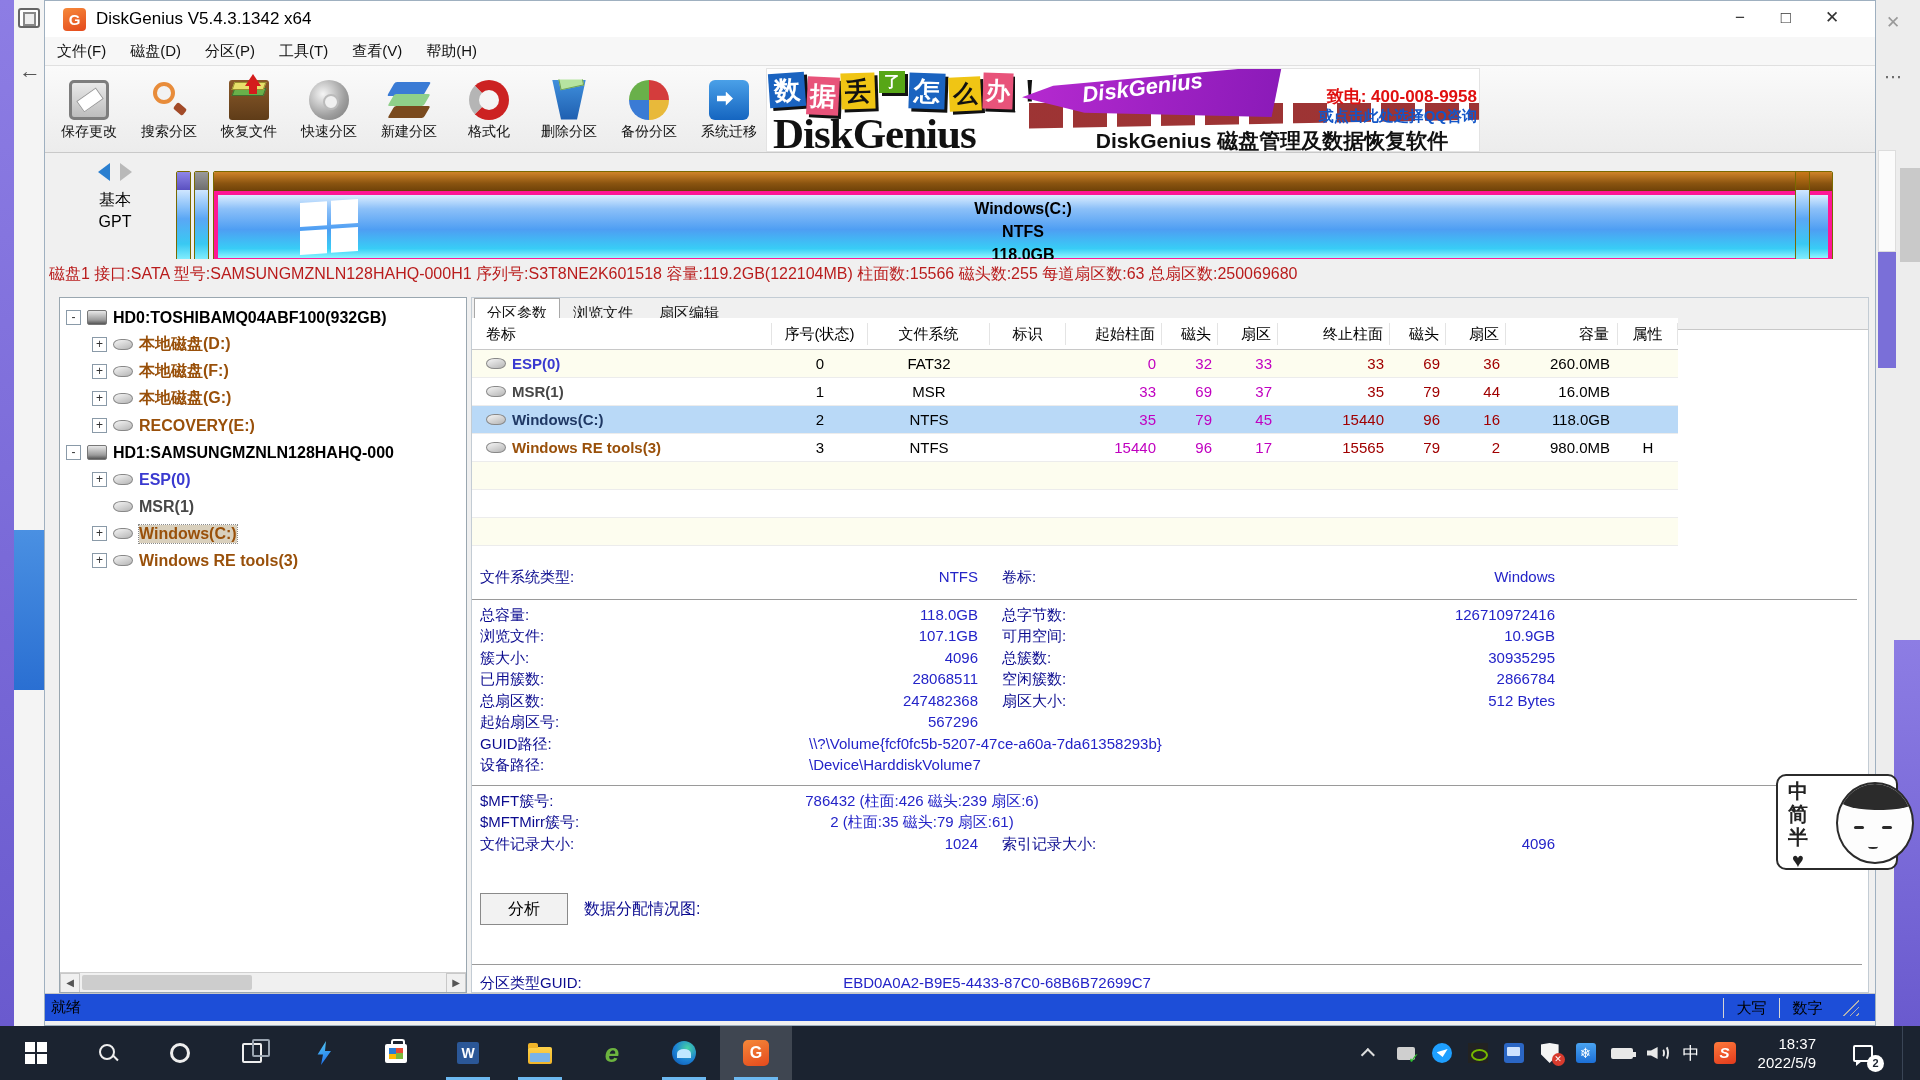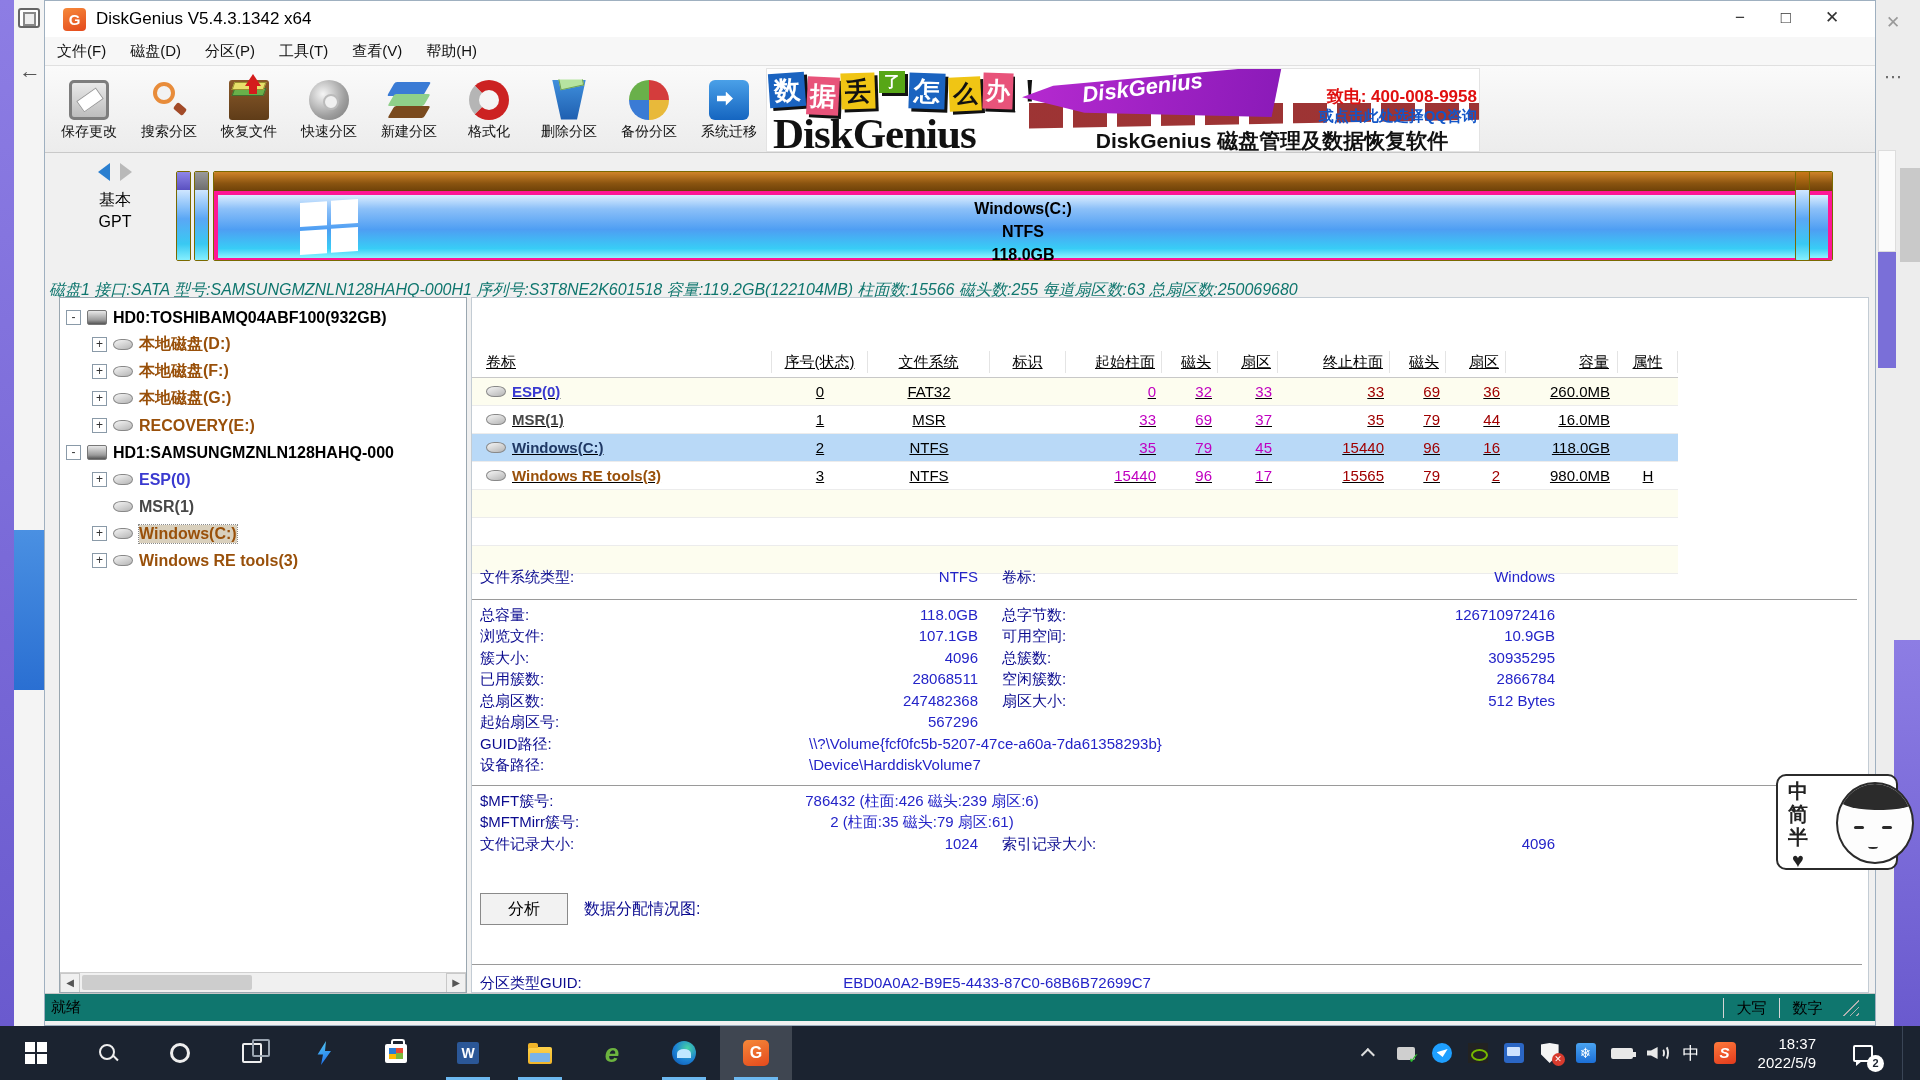--- a/index.html
+++ b/index.html
@@ -112,21 +112,21 @@
   .sliver3 { left:1750px; } .sliver3 .cap { background:linear-gradient(180deg,#c87818,#7a4a08); }
   .mainbar { position:absolute; left:168px; top:18px; width:1620px; height:90px; border:1px solid #7a6a00; border-radius:2px; overflow:hidden; }
   .mainbar .cap { height:19px; background:linear-gradient(180deg,#d08428,#8a5410 60%,#6e4208); }
   .mainbar .pbody { position:relative; height:71px; border:4px solid #ff1696;
     background:linear-gradient(180deg,#dceeff 0%,#8cc0f8 22%,#4e9ef3 55%,#38cdf6 85%,#8ff4ff 100%); }
   .winlogo { position:absolute; left:82px; top:6px; width:58px; height:52px; display:grid;
     grid-template-columns:1fr 1fr; grid-template-rows:1fr 1fr; gap:4px; transform:skewY(-4deg); }
   .winlogo i { background:#fff; }
   .bar-text { position:absolute; left:0; top:2px; width:100%; text-align:center; color:#000; font-weight:bold; font-size:16px; line-height:23px; }
 
-  .infoline { position:absolute; left:0; top:274px; width:100%; height:30px; line-height:30px; padding-left:4px; font-size:16px; color:#0f766e; background:#f0f0f0;font-style:italic; }
+  .infoline { position:absolute; left:0; top:258px; width:100%; height:30px; line-height:30px; padding-left:4px; font-size:16px; color:#b91c1c; background:#f0f0f0; }
 
   
   .main { position:absolute; left:0; top:296px; width:100%; height:696px; background:#f0f0f0; }
   .treepanel { position:absolute; left:14px; top:0; width:408px; height:696px; background:#fff; border:1px solid #9aa7b0; overflow:hidden; }
   .titem { height:27px; display:flex; align-items:center; white-space:nowrap; }
   .titem.lvl0 { padding-left:6px; } .titem.lvl1 { padding-left:32px; }
   .expander { width:15px; height:15px; border:1px solid #8a9aa8; background:#fff; font-size:12px; line-height:13px;
     text-align:center; color:#333; margin-right:6px; flex:none; }
   .expander.noexp { visibility:hidden; }
   .hddicon { width:20px; height:15px; flex:none; margin-right:6px; border-radius:2px;
@@ -139,21 +139,21 @@
   .tree-hscroll { position:absolute; left:0; bottom:0; width:100%; height:20px; background:#f0f0f0; border-top:1px solid #d0d0d0; display:flex; }
   .hs-btn { width:20px; height:20px; background:#f0f0f0; border:1px solid #c8c8c8; color:#555; font-size:10px; line-height:18px; text-align:center; flex:none; }
   .hs-track { flex:1; position:relative; }
   .hs-thumb { position:absolute; left:2px; top:2px; width:170px; height:15px; background:#cdcdcd; border-radius:2px; }
 
   .rightpanel { position:absolute; left:426px; top:0; width:1398px; height:696px; background:#fff; border:1px solid #c3ccd4; }
   .tabsrow { position:absolute; left:0; top:0; width:100%; height:32px; background:#f0f0f0; border-bottom:1px solid #c8c8c8; display:flex; align-items:flex-end; padding-left:2px; }
   .tab { padding:5px 12px; font-size:15px; color:#111; border:1px solid transparent; }
   .tab.active { background:#fff; border:1px solid #a8a8a8; border-bottom:1px solid #fff; font-weight:normal; }
 
-  .ptable { position:absolute; left:0; top:48px; width:1206px;text-decoration:underline; }
+  .ptable { position:absolute; left:0; top:20px; width:1206px; }
   .thead { display:flex; height:32px; align-items:center; border-bottom:1px solid #c8c8c8; background:#fff; }
   .thead span { font-size:15px; color:#000; border-right:1px solid #e4e4e4; height:22px; line-height:22px; }
   .trow { display:flex; height:28px; align-items:center; border-bottom:1px solid #ececec; font-size:15px; }
   .trow.cream { background:#fdfdef; } .trow.white { background:#fff; } .trow.selrow { background:#b9d9f7; }
   .c-name { width:300px; padding-left:14px; display:flex; align-items:center; text-align:left; }
   .c-name .nlabel { font-weight:bold; }
   .c-seq { width:96px; text-align:center; }
   .c-fs { width:122px; text-align:center; }
   .c-flag { width:76px; text-align:center; }
   .c-scyl { width:96px; text-align:right; padding-right:6px; }
@@ -182,21 +182,21 @@
 
   .analyze-row { position:absolute; left:8px; top:595px; display:flex; align-items:center; }
   .analyze-btn { width:88px; height:32px; background:#f2f2f2; border:1px solid #8a8a8a; font-size:16px; color:#000;
     text-align:center; line-height:30px; }
   .alloc-label { margin-left:16px; font-size:16px; color:#0b0b8f; }
   .bottom-divider { position:absolute; left:0; top:666px; width:1390px; border-bottom:1px solid #9a9a9a; }
   .bottomrow { position:absolute; left:0; top:676px; width:1390px; height:20px; overflow:hidden; font-size:15px; }
   .bottomrow .dlabel { top:0; }
   .bottomrow .bval { position:absolute; left:300px; top:0; width:450px; text-align:center; color:#2424c8; }
 
-  .statusbar { position:absolute; left:0; top:992px; width:100%; height:28px; background:#0f766e; border-top:1px solid #c8c8c8; }
+  .statusbar { position:absolute; left:0; top:992px; width:100%; height:28px; background:#1d4ed8; border-top:1px solid #c8c8c8; }
   .status-ready { position:absolute; left:6px; top:4px; font-size:15px; color:#000; }
   .status-right { position:absolute; right:16px; top:0; height:100%; display:flex; align-items:center; }
   .status-cell { width:56px; text-align:center; font-size:15px; color:#000; border-left:1px solid #d5d5d5; height:20px; line-height:20px; }
   .grip { width:16px; height:16px; margin-left:8px;
     background:linear-gradient(135deg,transparent 50%,#b0b0b0 50% 55%,transparent 55% 70%,#b0b0b0 70% 75%,transparent 75% 90%,#b0b0b0 90% 95%,transparent 95%); }
 
   
   .sogou-box { position:absolute; left:1776px; top:774px; width:122px; height:96px; background:#fff;
     border:2px solid #2b2b2b; border-radius:10px; z-index:5; }
   .sg-chars { position:absolute; left:10px; top:4px; font-size:20px; font-weight:bold; color:#222; line-height:23px; text-align:center; }
@@ -475,20 +475,25 @@
         <div class="tree-hscroll">
           <div class="hs-btn">◀</div>
           <div class="hs-track">
               <div class="hs-thumb"></div>
             </div>
           <div class="hs-btn">▶</div>
         </div>
       </div>
 
       <div class="rightpanel">
+        <div class="tabsrow">
+          <div class="tab active">分区参数</div>
+          <div class="tab">浏览文件</div>
+          <div class="tab">扇区编辑</div>
+        </div>
 
         <div class="ptable">
           <div class="thead">
             <span class="c-name">卷标</span>
             <span class="c-seq">序号(状态)</span>
             <span class="c-fs">文件系统</span>
             <span class="c-flag">标识</span>
             <span class="c-scyl">起始柱面</span>
             <span class="c-shead">磁头</span>
             <span class="c-ssec">扇区</span>

